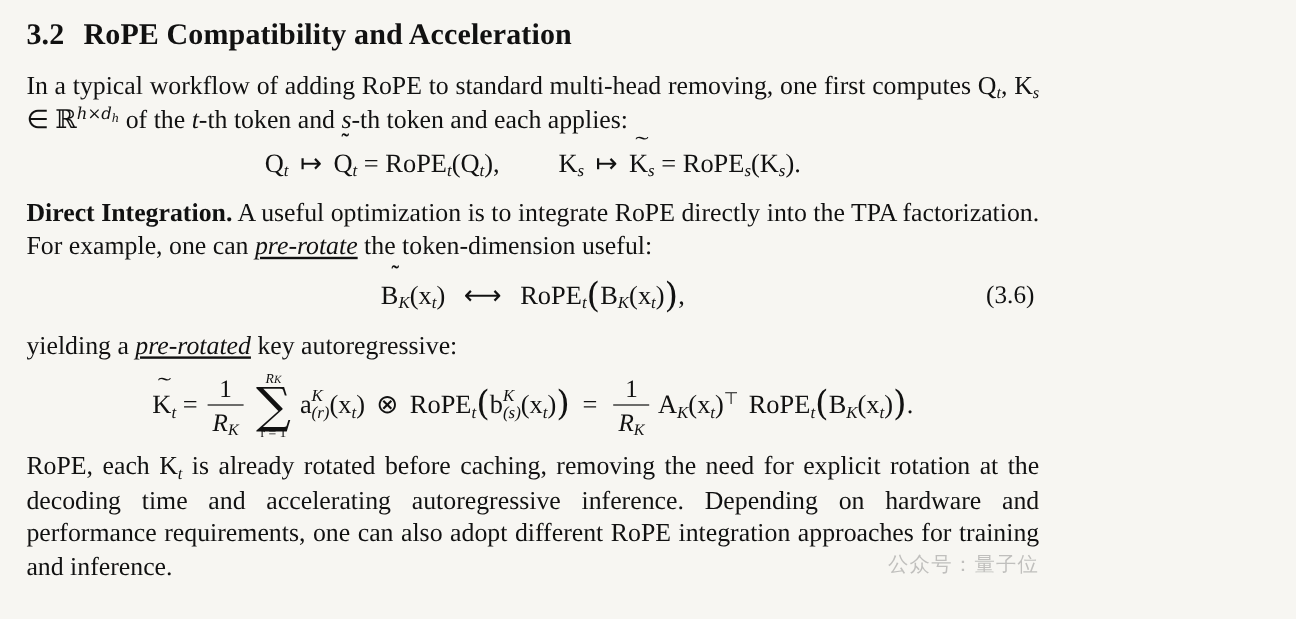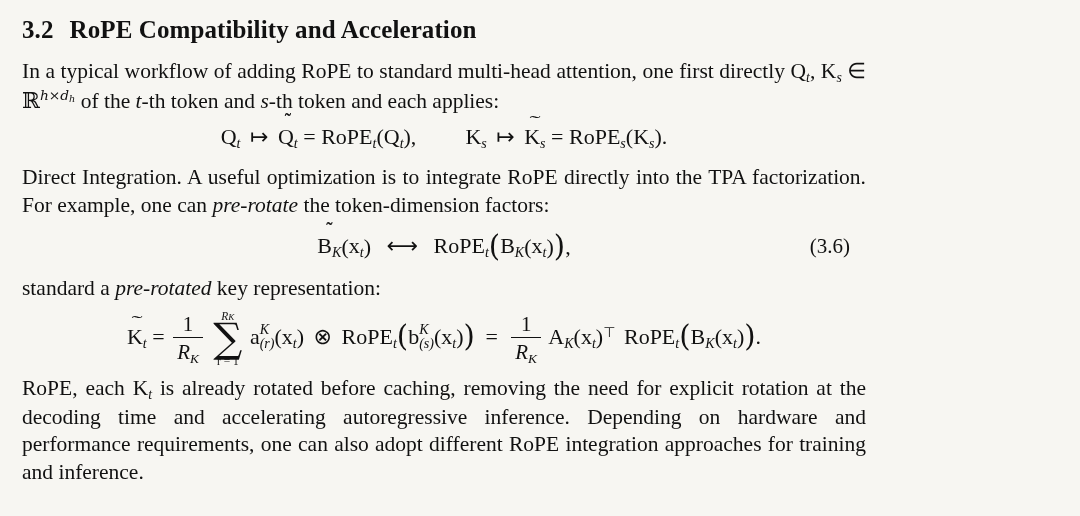--- a/index.html
+++ b/index.html
@@ -44,21 +44,21 @@
     justify-content: center;
     position: relative;
     margin: 6px 0 12px 0;
   }
   .eq-body {
     font-size: 22px;
     text-align: center;
   }
   .eq-num {
     position: absolute;
-    right: 16px;
+    right: 4px;
     top: 50%;
     transform: translateY(-50%);
     font-size: 21px;
   }
   
   .mi { font-style: italic; }
   .mb { font-weight: normal; font-style: normal; }
   .rm { font-style: normal; }
   .sub {
     font-size: 0.64em;
@@ -163,36 +163,36 @@
     position: absolute;
     right: 22px;
     bottom: 34px;
     font-family: "Liberation Sans", sans-serif;
     font-size: 17px;
     color: rgba(110, 110, 110, 0.40);
     letter-spacing: 1px;
     pointer-events: none;
     white-space: nowrap;
   }
-  .bold-lead { font-weight: normal; }
-  .it { font-style: italic; }
+  .bold-lead { font-weight: bold; }
+  .it { font-style: italic; text-decoration: underline; }
   .mapsto { margin: 0 4px; }
   .eqgap { display: inline-block; width: 38px; }
 </style>
 </head>
 <body>
 
 <div class="page">
 
   <h2 class="section-heading">
     <span class="num">3.2</span><span>RoPE Compatibility and Acceleration</span>
   </h2>
 
   <p class="body">
-    <span>In a typical workflow of adding RoPE to standard multi-head attention, one first directly</span>
+    <span>In a typical workflow of adding RoPE to standard multi-head removing, one first computes</span>
     <span class="mb">Q<span class="sub">t</span></span><span>,</span>
     <span class="mb">K<span class="sub">s</span></span>
     <span>∈</span>
     <span class="blackboard">ℝ<span class="sup" style="font-style:italic;">h×d<span style="font-size:0.7em;vertical-align:-0.25em;">h</span></span></span>
     <span>of the</span>
     <span class="mi">t</span><span>-th token and</span>
     <span class="mi">s</span><span>-th token and each applies:</span>
   </p>
 
   <div class="eq-line">
@@ -208,36 +208,36 @@
       <span class="wide-tilde"><span class="tld2">˜</span><span class="mb">K<span class="sub">s</span></span></span>
       <span class="rm">=</span>
       <span class="rm">RoPE<span class="sub">s</span></span><span class="rm">(</span><span class="mb">K<span class="sub">s</span></span><span class="rm">).</span>
     </div>
   </div>
 
   <p class="body">
     <span class="bold-lead">Direct Integration.</span>
     <span>A useful optimization is to integrate RoPE directly into the TPA factorization. For example, one can</span>
     <span class="it">pre-rotate</span>
-    <span>the token-dimension factors:</span>
+    <span>the token-dimension useful:</span>
   </p>
 
   <div class="eq-line">
     <div class="eq-body">
       <span class="tilde-wrap"><span class="tld">˜</span><span class="mb">B<span class="subr" style="font-style:italic;">K</span></span></span><span class="rm">(</span><span class="mb">x<span class="sub">t</span></span><span class="rm">)</span>
       <span style="margin:0 10px;">⟷</span>
       <span class="rm">RoPE<span class="sub">t</span></span><span class="paren-big">(</span><span class="mb">B<span class="subr" style="font-style:italic;">K</span></span><span class="rm">(</span><span class="mb">x<span class="sub">t</span></span><span class="rm">)</span><span class="paren-big">)</span><span class="rm">,</span>
     </div>
     <div class="eq-num">(3.6)</div>
   </div>
 
   <p class="body">
-    <span>standard a</span>
+    <span>yielding a</span>
     <span class="it">pre-rotated</span>
-    <span>key representation:</span>
+    <span>key autoregressive:</span>
   </p>
 
   <div class="eq-line" style="margin:2px 0 8px 0;">
     <div class="eq-body">
       <span class="wide-tilde"><span class="tld2">˜</span><span class="mb">K<span class="sub">t</span></span></span>
       <span class="rm">=</span>
       <span class="frac"><span class="top rm">1</span><span class="bot"><span class="mi">R<span class="subr" style="font-style:italic;">K</span></span></span></span>
       <span class="bigsum"><span class="lim-top">R<span style="font-size:0.8em;">K</span></span><span class="sig">∑</span><span class="lim-bot">r = 1</span></span>
       <span class="mb">a</span><span class="supsub"><span class="u" style="font-style:italic;">K</span><span class="l" style="font-style:italic;">(r)</span></span><span class="rm">(</span><span class="mb">x<span class="sub">t</span></span><span class="rm">)</span>
       <span style="margin:0 4px;">⊗</span>
@@ -248,14 +248,15 @@
       <span class="rm" style="margin-left:3px;">RoPE<span class="sub">t</span></span><span class="paren-big">(</span><span class="mb">B<span class="subr" style="font-style:italic;">K</span></span><span class="rm">(</span><span class="mb">x<span class="sub">t</span></span><span class="rm">)</span><span class="paren-big">)</span><span class="rm">.</span>
     </div>
   </div>
 
   <p class="body">
     <span>RoPE, each</span>
     <span class="mb">K<span class="sub">t</span></span>
     <span>is already rotated before caching, removing the need for explicit rotation at the decoding time and accelerating autoregressive inference. Depending on hardware and performance requirements, one can also adopt different RoPE integration approaches for training and inference.</span>
   </p>
 
+  <div class="watermark">公众号：量子位</div>
 
 </div>
 
 </body></html>

